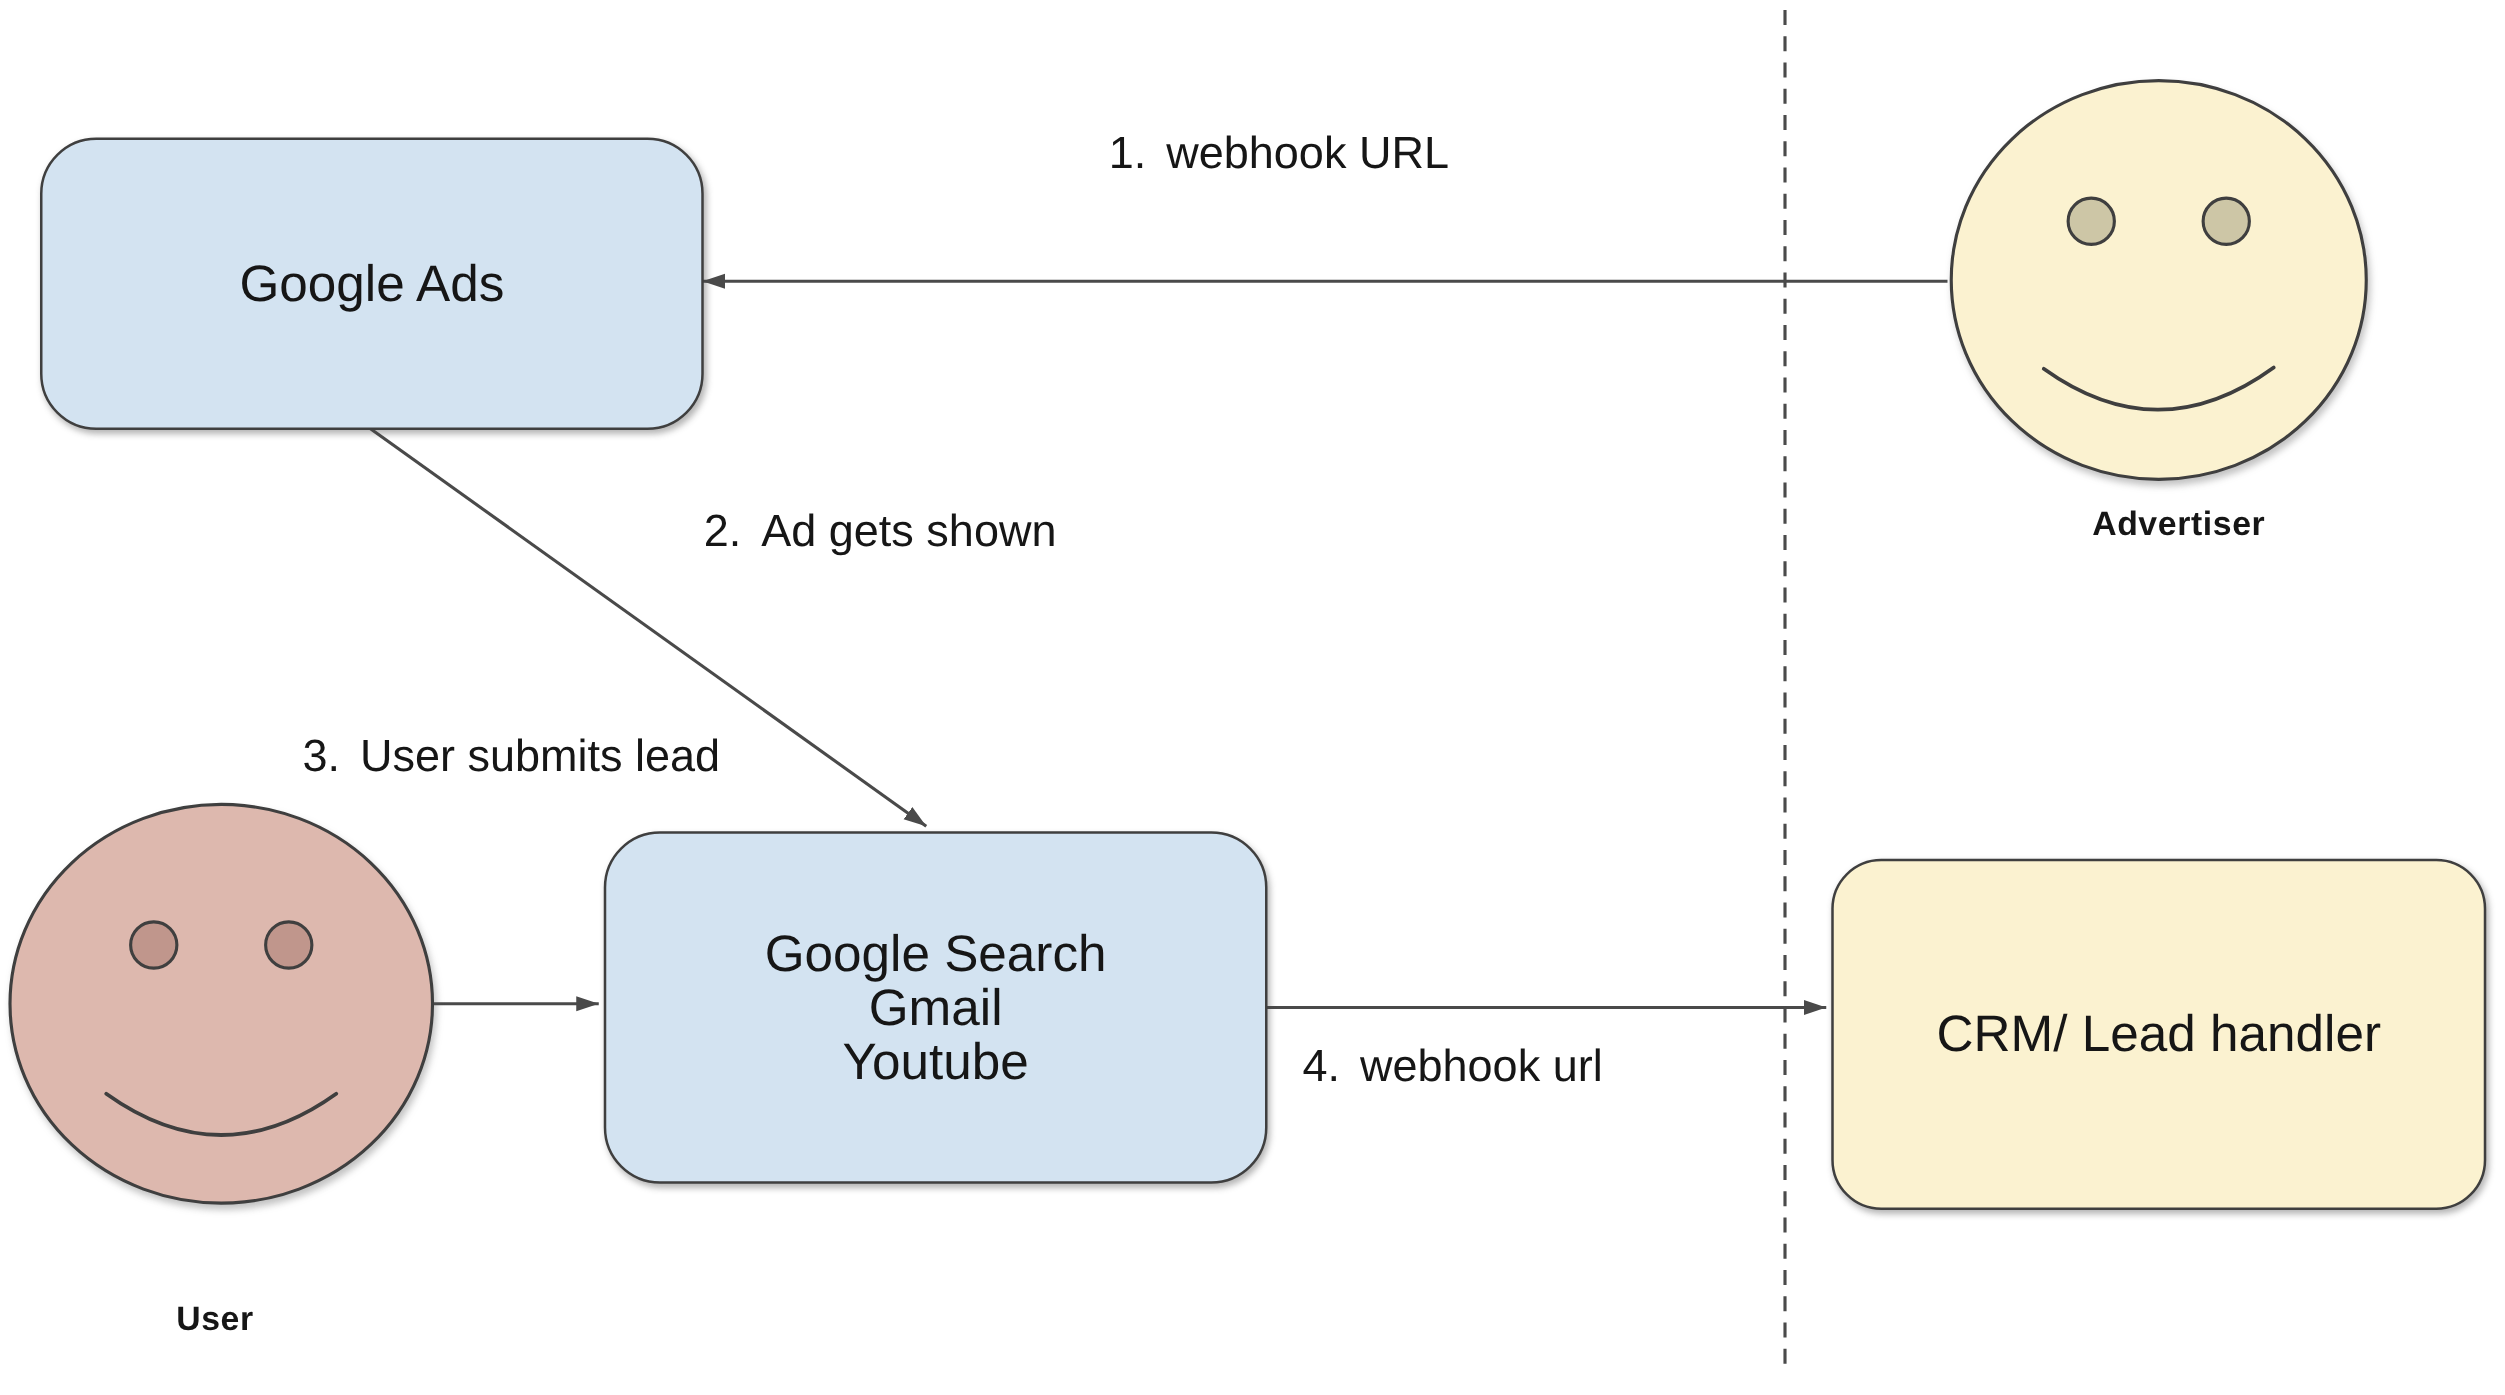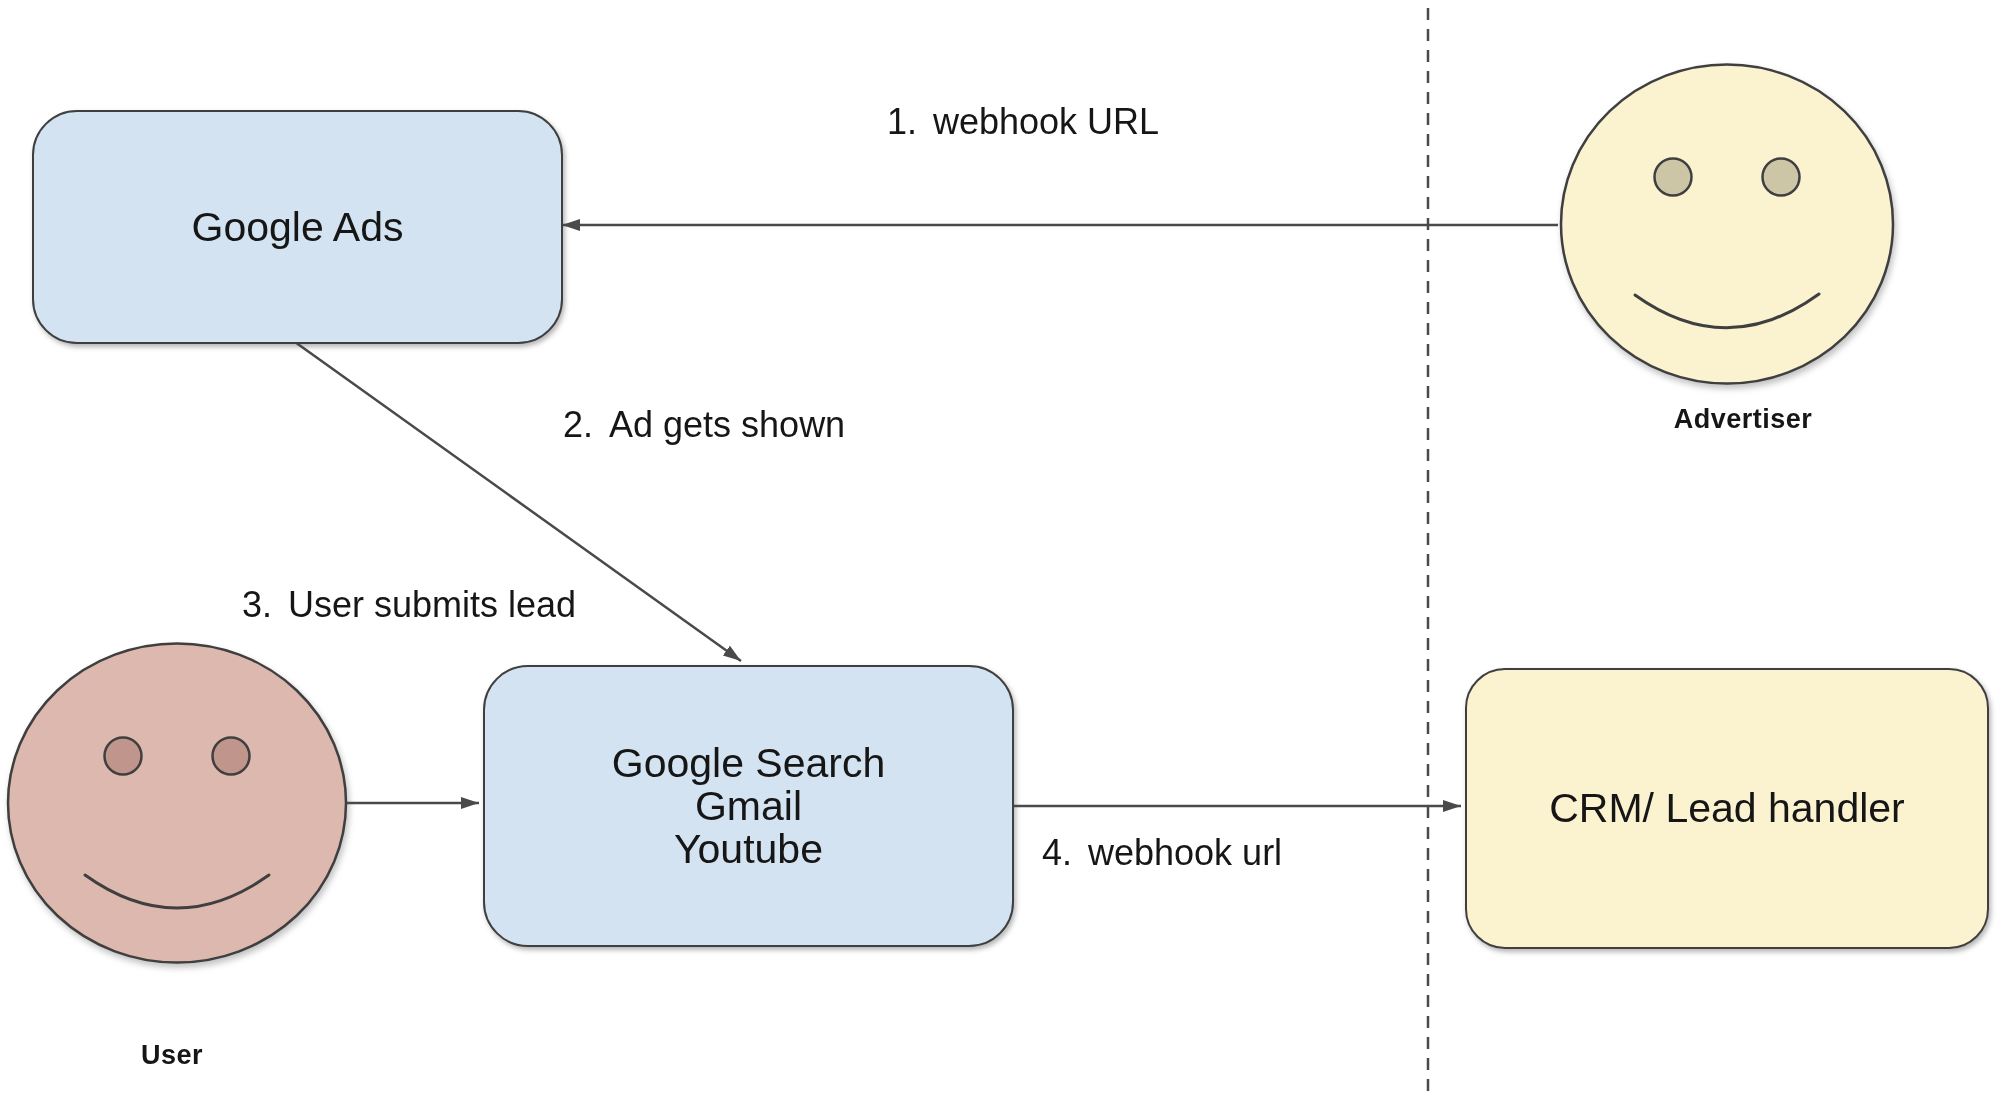--- a/index.html
+++ b/index.html
@@ -11,21 +11,21 @@
   .node{
     position:absolute;
     background:var(--blue-fill,#d3e3f1);
     border:2.5px solid var(--shape-stroke,#3f3f3f);
     border-radius:45px;
     box-shadow:2px 3px 5px rgba(70,70,70,.40);
     display:flex;align-items:center;justify-content:center;
     text-align:center;
     font-size:41px;line-height:43px;
   }
-  .node.yellow{background:var(--yellow-fill,#fbf2d0);border-radius:40px;}
+  .node.yellow{background:var(--yellow-fill,#fbf2d0);border-radius:40px;margin-top:19px;}
   #node-google-ads{left:32px;top:110px;width:527px;height:230px;}
   #node-google-props{left:483px;top:665px;width:527px;height:278px;}
   #node-crm{left:1465px;top:668px;width:520px;height:277px;}
 
   .actor-svg{position:absolute;filter:drop-shadow(2px 4px 3px rgba(80,80,80,.35));}
   #advertiser-svg{left:1558px;top:62px;}
   #user-svg{left:5px;top:641px;}
 
   .actor-name{
     position:absolute;font-weight:bold;font-size:27px;text-align:center;

